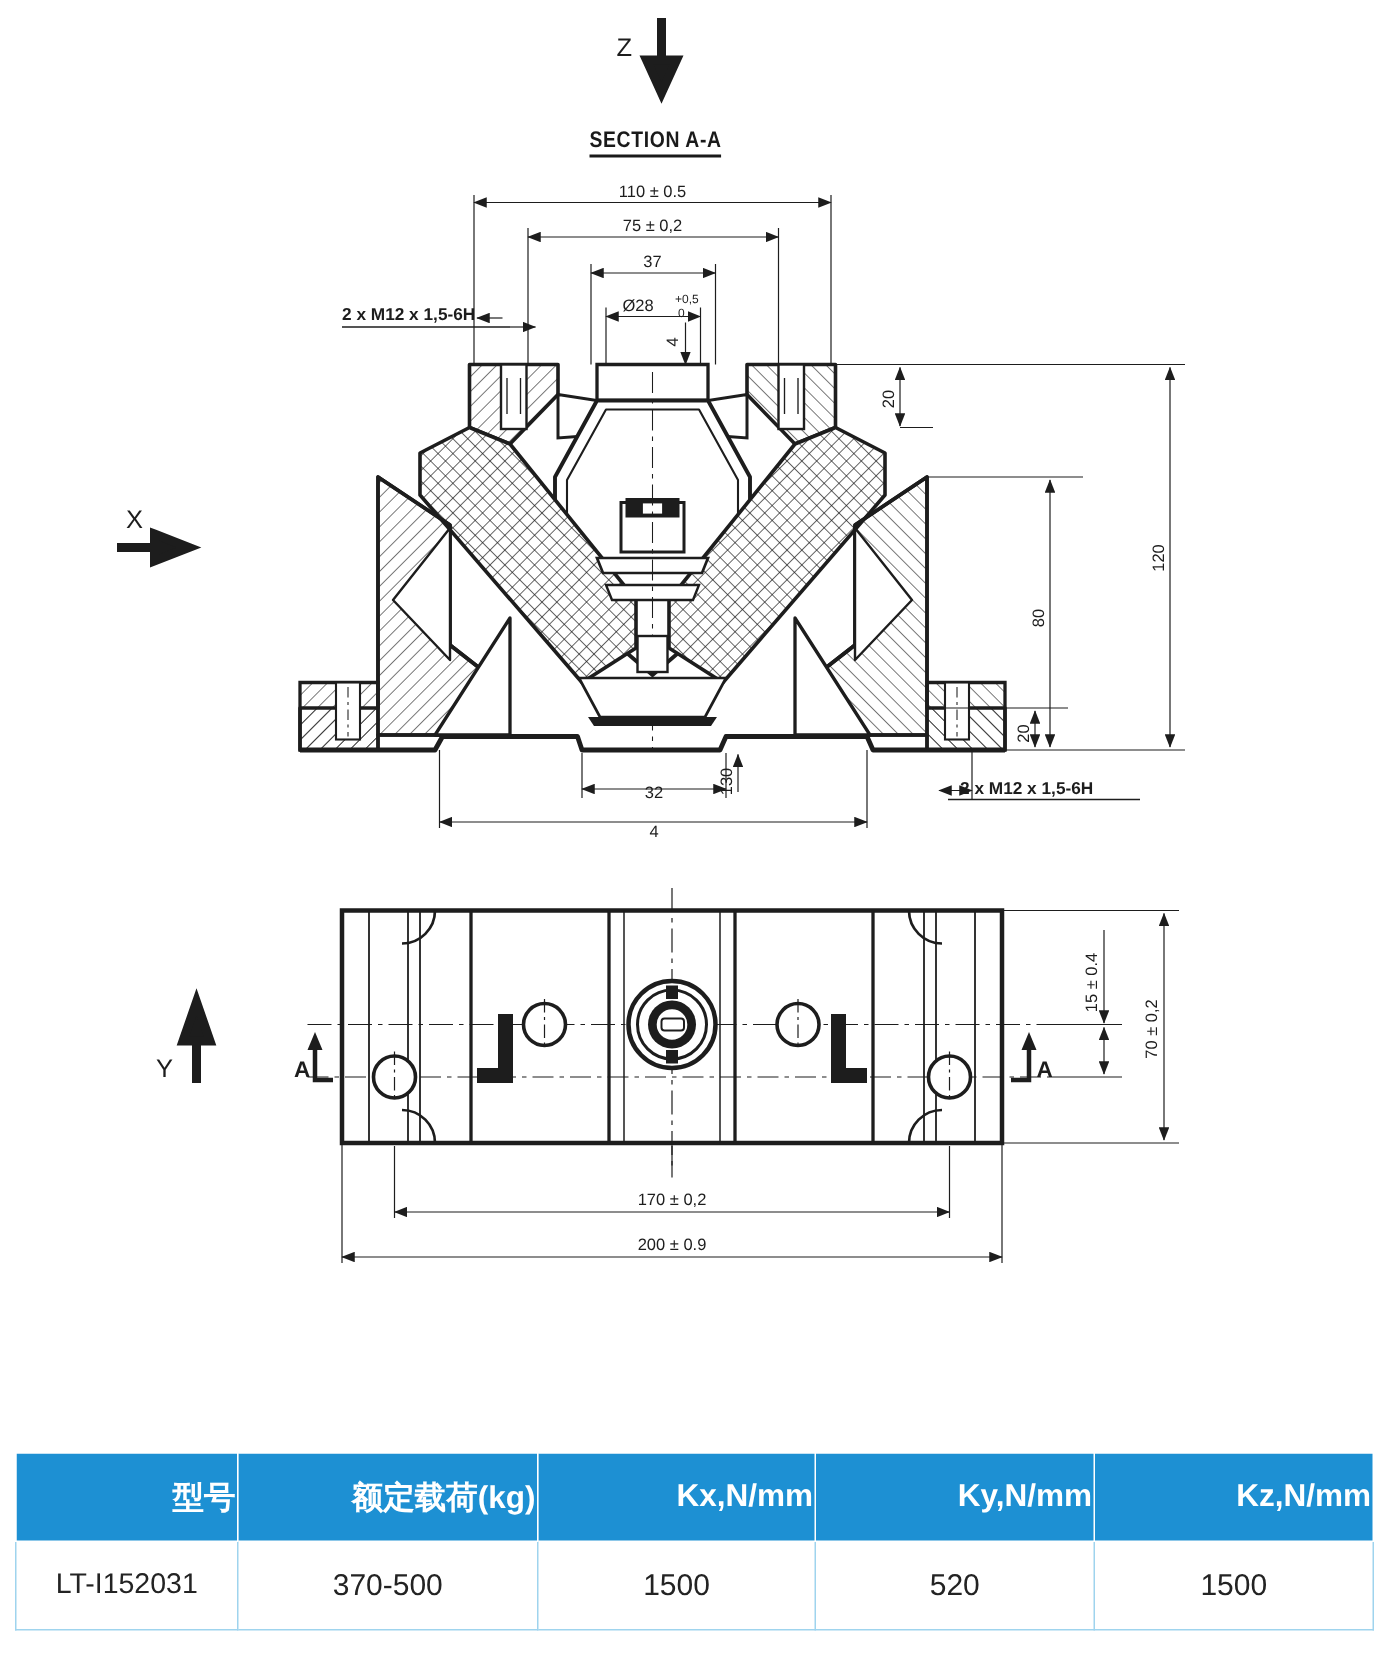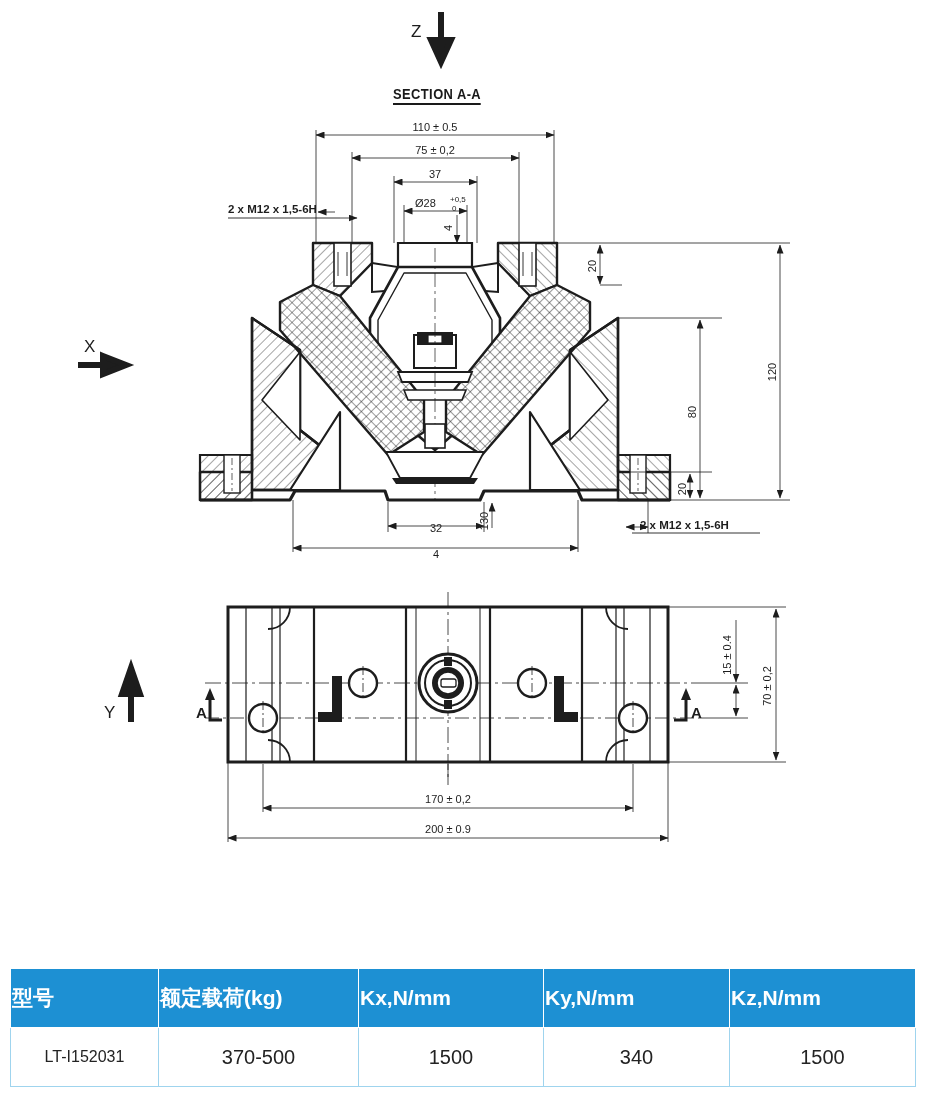--- a/index.html
+++ b/index.html
@@ -34,32 +34,32 @@
   }
 
   
   #spec-table{
     position:absolute;left:10px;top:968px;width:905px;
     border-collapse:collapse;table-layout:fixed;
   }
   #spec-table th{
     background:#1d90d3;color:#fff;
     font-size:21px;font-weight:bold;
-    height:56px;text-align:left;vertical-align:middle;
+    height:56px;text-align:right;vertical-align:middle;
     border:1px solid #ffffff;
     font-family:"Liberation Sans","DejaVu Sans",sans-serif;
   }
   #spec-table td{
     background:#fff;color:#232323;
     font-size:20px;height:56px;
     text-align:center;vertical-align:middle;
     border:1px solid #9fd4ee;
     font-family:"Liberation Sans","DejaVu Sans",sans-serif;
   }
-  #spec-table td.model{font-size:16px;}
+  #spec-table td.model{font-size:19px;}
   #spec-table col.c1{width:148px;}
   #spec-table col.c2{width:200px;}
   #spec-table col.c3{width:185px;}
   #spec-table col.c4{width:186px;}
   #spec-table col.c5{width:186px;}
 </style>
 </head>
 <body>
 
 <div id="sheet">
@@ -374,19 +374,19 @@
         <th>Kx,N/mm</th>
         <th>Ky,N/mm</th>
         <th>Kz,N/mm</th>
       </tr>
     </thead>
     <tbody>
       <tr>
         <td class="model">LT-I152031</td>
         <td>370-500</td>
         <td>1500</td>
-        <td>340</td>
+        <td>520</td>
         <td>1500</td>
       </tr>
     </tbody>
   </table>
 
 </div>
 
 </body></html>

